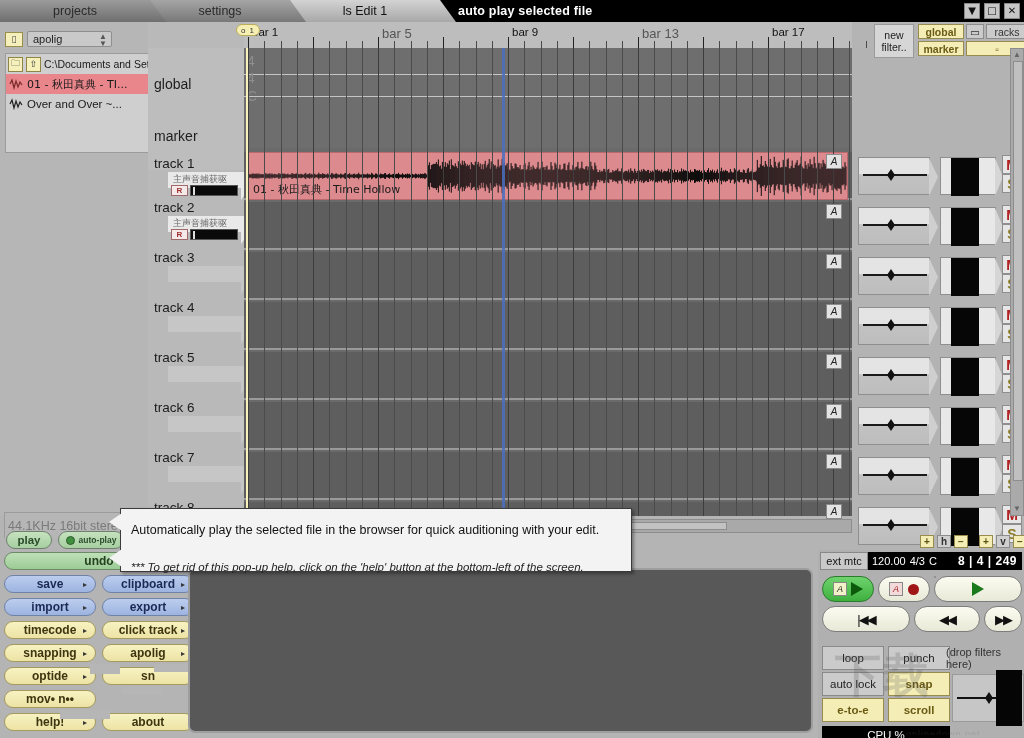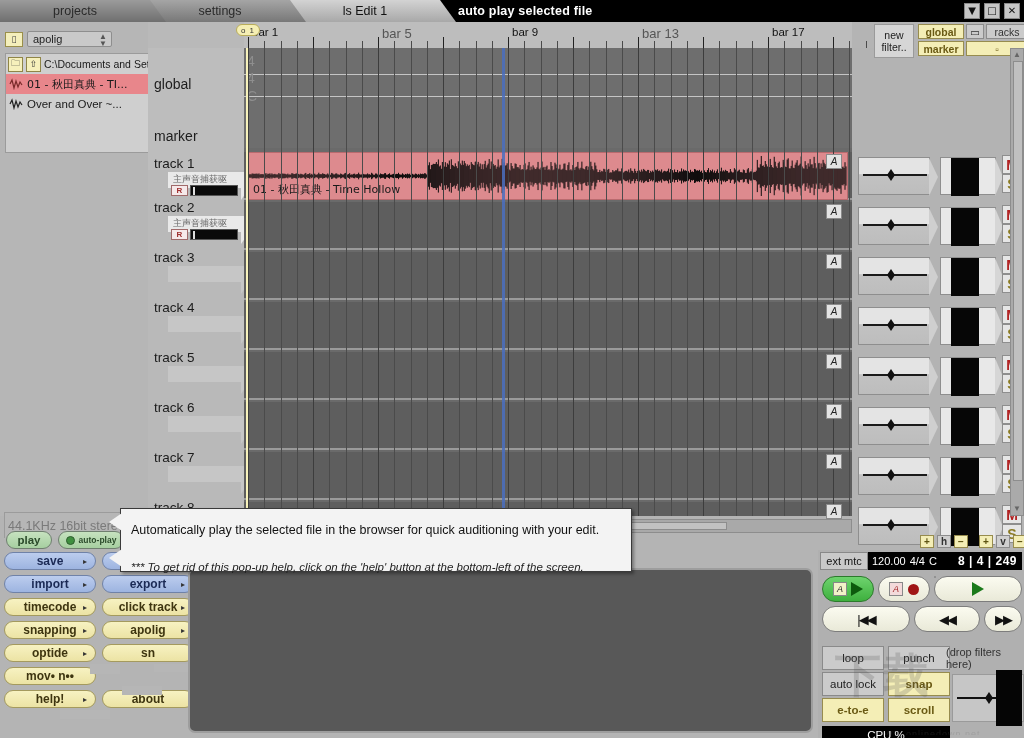--- a/index.html
+++ b/index.html
@@ -370,20 +370,25 @@
   <div class="pill" id="btn-play">
     <span>play</span>
   </div>
   <div class="pill" id="btn-autoplay">
     <span class="radio-dot"></span>
     <span>auto-play</span>
   </div>
 </div>
 
 <div id="btngrid">
+    <div class="brow">
+      <div class="gbtn g-green w-full">
+        <span>undo</span>
+      </div>
+    </div>
     <div class="brow">
       <div class="gbtn g-blue w-half">
         <span>save</span>
         <span class="arr">▸</span>
       </div>
       <div class="gbtn g-blue w-half">
         <span>clipboard</span>
         <span class="arr">▸</span>
       </div>
     </div>
@@ -789,21 +794,21 @@
   <div id="ttarrow1"></div>
   <div id="ttarrow2"></div>
   <div id="tt1">Automatically play the selected file in the browser for quick auditioning with your edit.</div>
   <div id="tt2">*** To get rid of this pop-up help, click on the 'help' button at the bottom-left of the screen.</div>
 </div>
 
 <div id="transport">
   <div id="extmtc">ext mtc</div>
   <div id="lcd">
     <span>120.00</span>
-    <span>4/4</span>
+    <span>4/3</span>
     <span>C</span>
     <span class="bigpos">8 |  4  | 249</span>
   </div>
 
   <div class="tbtn green" style="left:4px;top:26px;width:52px;">
     <span class="minibox">A</span>
     <span class="tri-r" style="margin-left:4px;border-left-color:#0d5a0d;"></span>
   </div>
   <div class="tbtn" style="left:60px;top:26px;width:52px;">
     <span class="minibox red">A</span>

